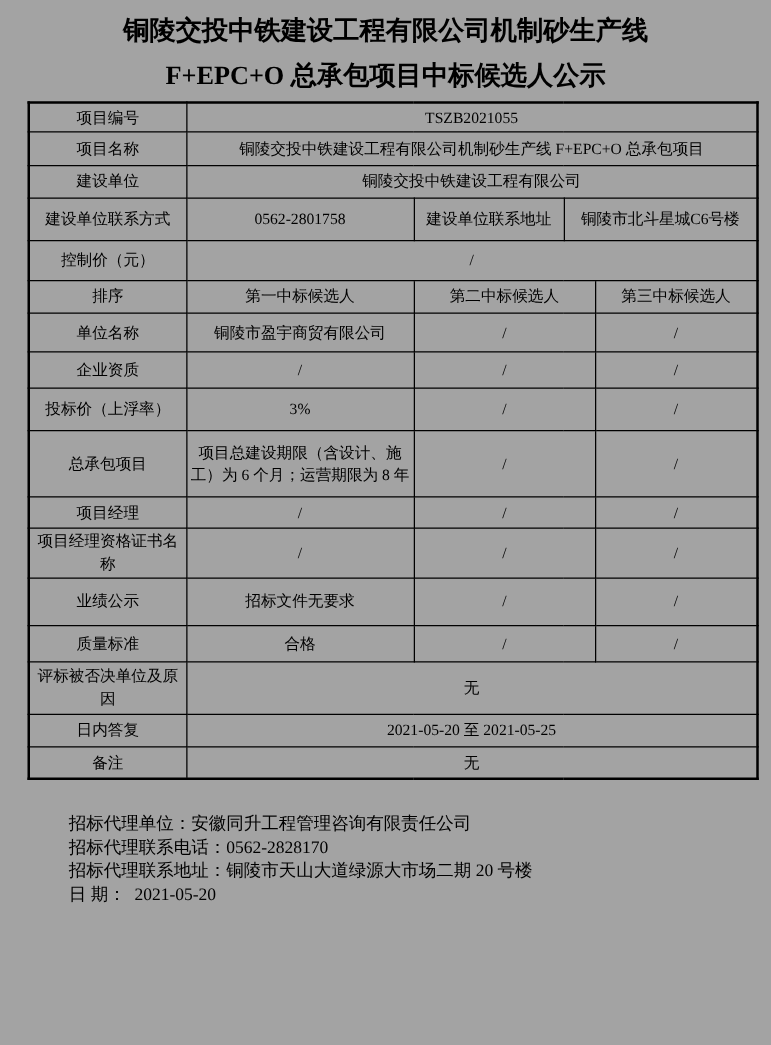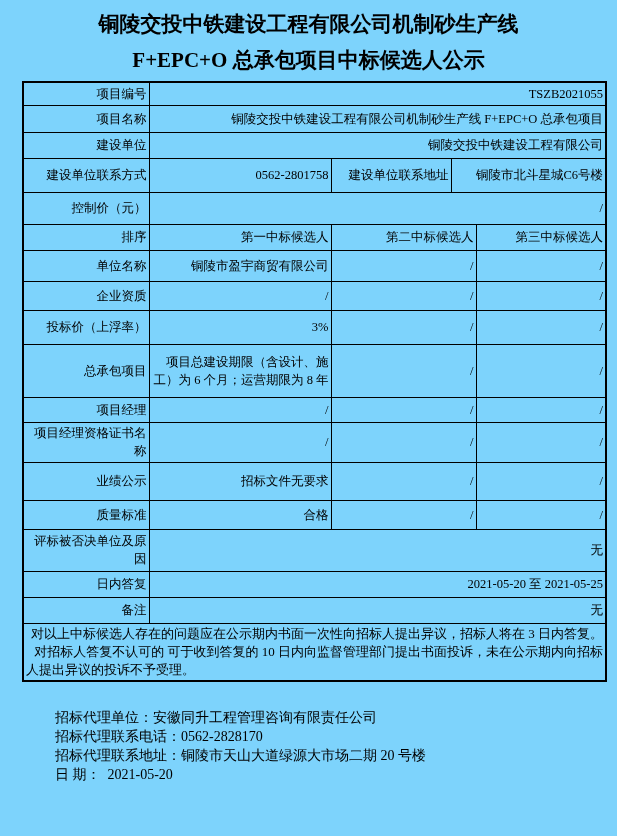--- a/index.html
+++ b/index.html
@@ -5,21 +5,21 @@
   html, body {
     margin: 0;
     padding: 0;
     background: #ffffff;
     color: #000000;
     font-family: "Liberation Serif", "DejaVu Serif", serif;
   }
   .page {
     width: 617px;
     height: 836px;
-    background: #7dd3fc;
+    background: #a3a3a3;
     overflow: hidden;
     position: relative;
   }
   .doc-title {
     margin: 0;
     padding-top: 6px;
     text-align: center;
     font-size: 21px;
     font-weight: bold;
     line-height: 36px;
@@ -27,21 +27,21 @@
   table.announcement {
     border-collapse: collapse;
     table-layout: fixed;
     margin: 3px 0 0 22px;
     width: 583px;
     border: 2px solid #000000;
     font-size: 12.5px;
   }
   table.announcement td {
     border: 1px solid #000000;
-    text-align: right;
+    text-align: center;
     vertical-align: middle;
     padding: 1px 2px;
     overflow: hidden;
     word-break: break-all;
     line-height: 18px;
   }
   td.lbl { text-align: center; }
   td.vtop { vertical-align: top; }
   td.notice-cell {
     text-align: justify;
@@ -177,23 +177,20 @@
     <tr style="height:26px">
       <td class="lbl">日内答复</td>
       <td colspan="4">2021-05-20 至 2021-05-25</td>
     </tr>
 
     <tr style="height:26px">
       <td class="lbl">备注</td>
       <td colspan="4">无</td>
     </tr>
 
-    <tr style="height:58px">
-      <td colspan="5" class="notice-cell">对以上中标候选人存在的问题应在公示期内书面一次性向招标人提出异议，招标人将在 3 日内答复。对招标人答复不认可的 可于收到答复的 10 日内向监督管理部门提出书面投诉，未在公示期内向招标人提出异议的投诉不予受理。</td>
-    </tr>
   </tbody>
     </table>
 
   <div class="footer">
     <div>招标代理单位：安徽同升工程管理咨询有限责任公司</div>
     <div>招标代理联系电话：0562-2828170</div>
     <div>招标代理联系地址：铜陵市天山大道绿源大市场二期 20 号楼</div>
     <div>日 期：  2021-05-20</div>
   </div>
 

